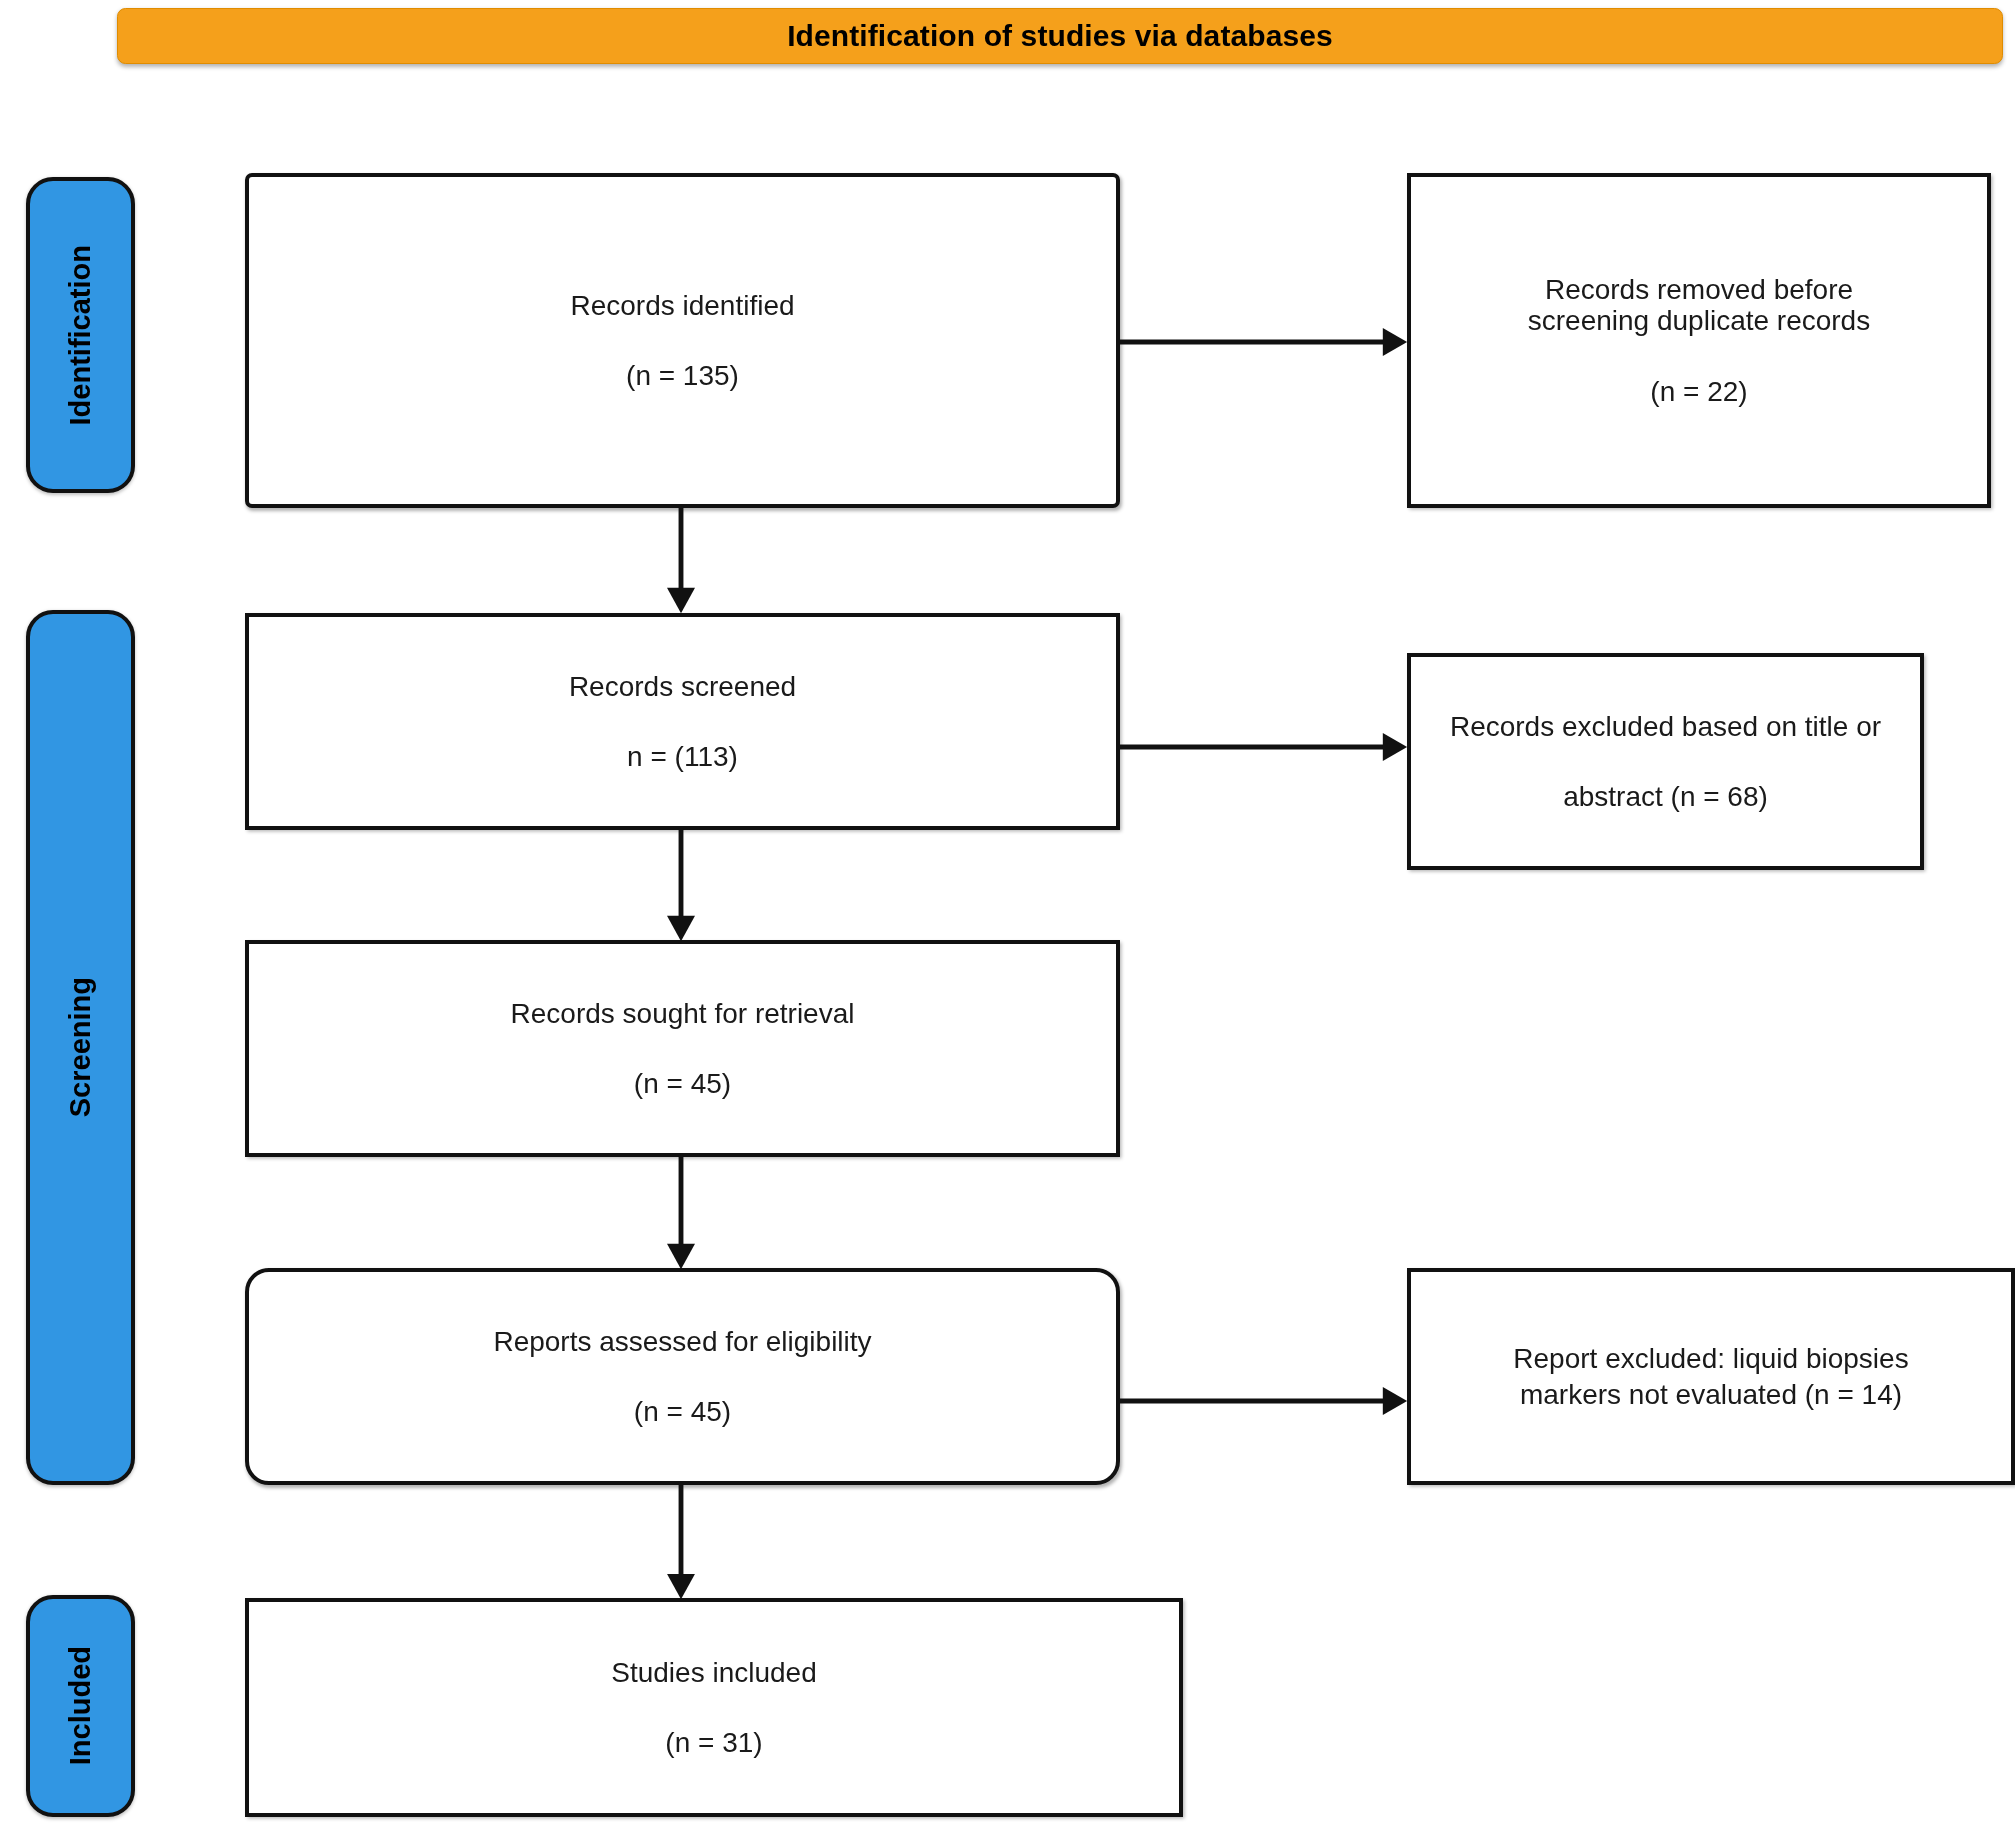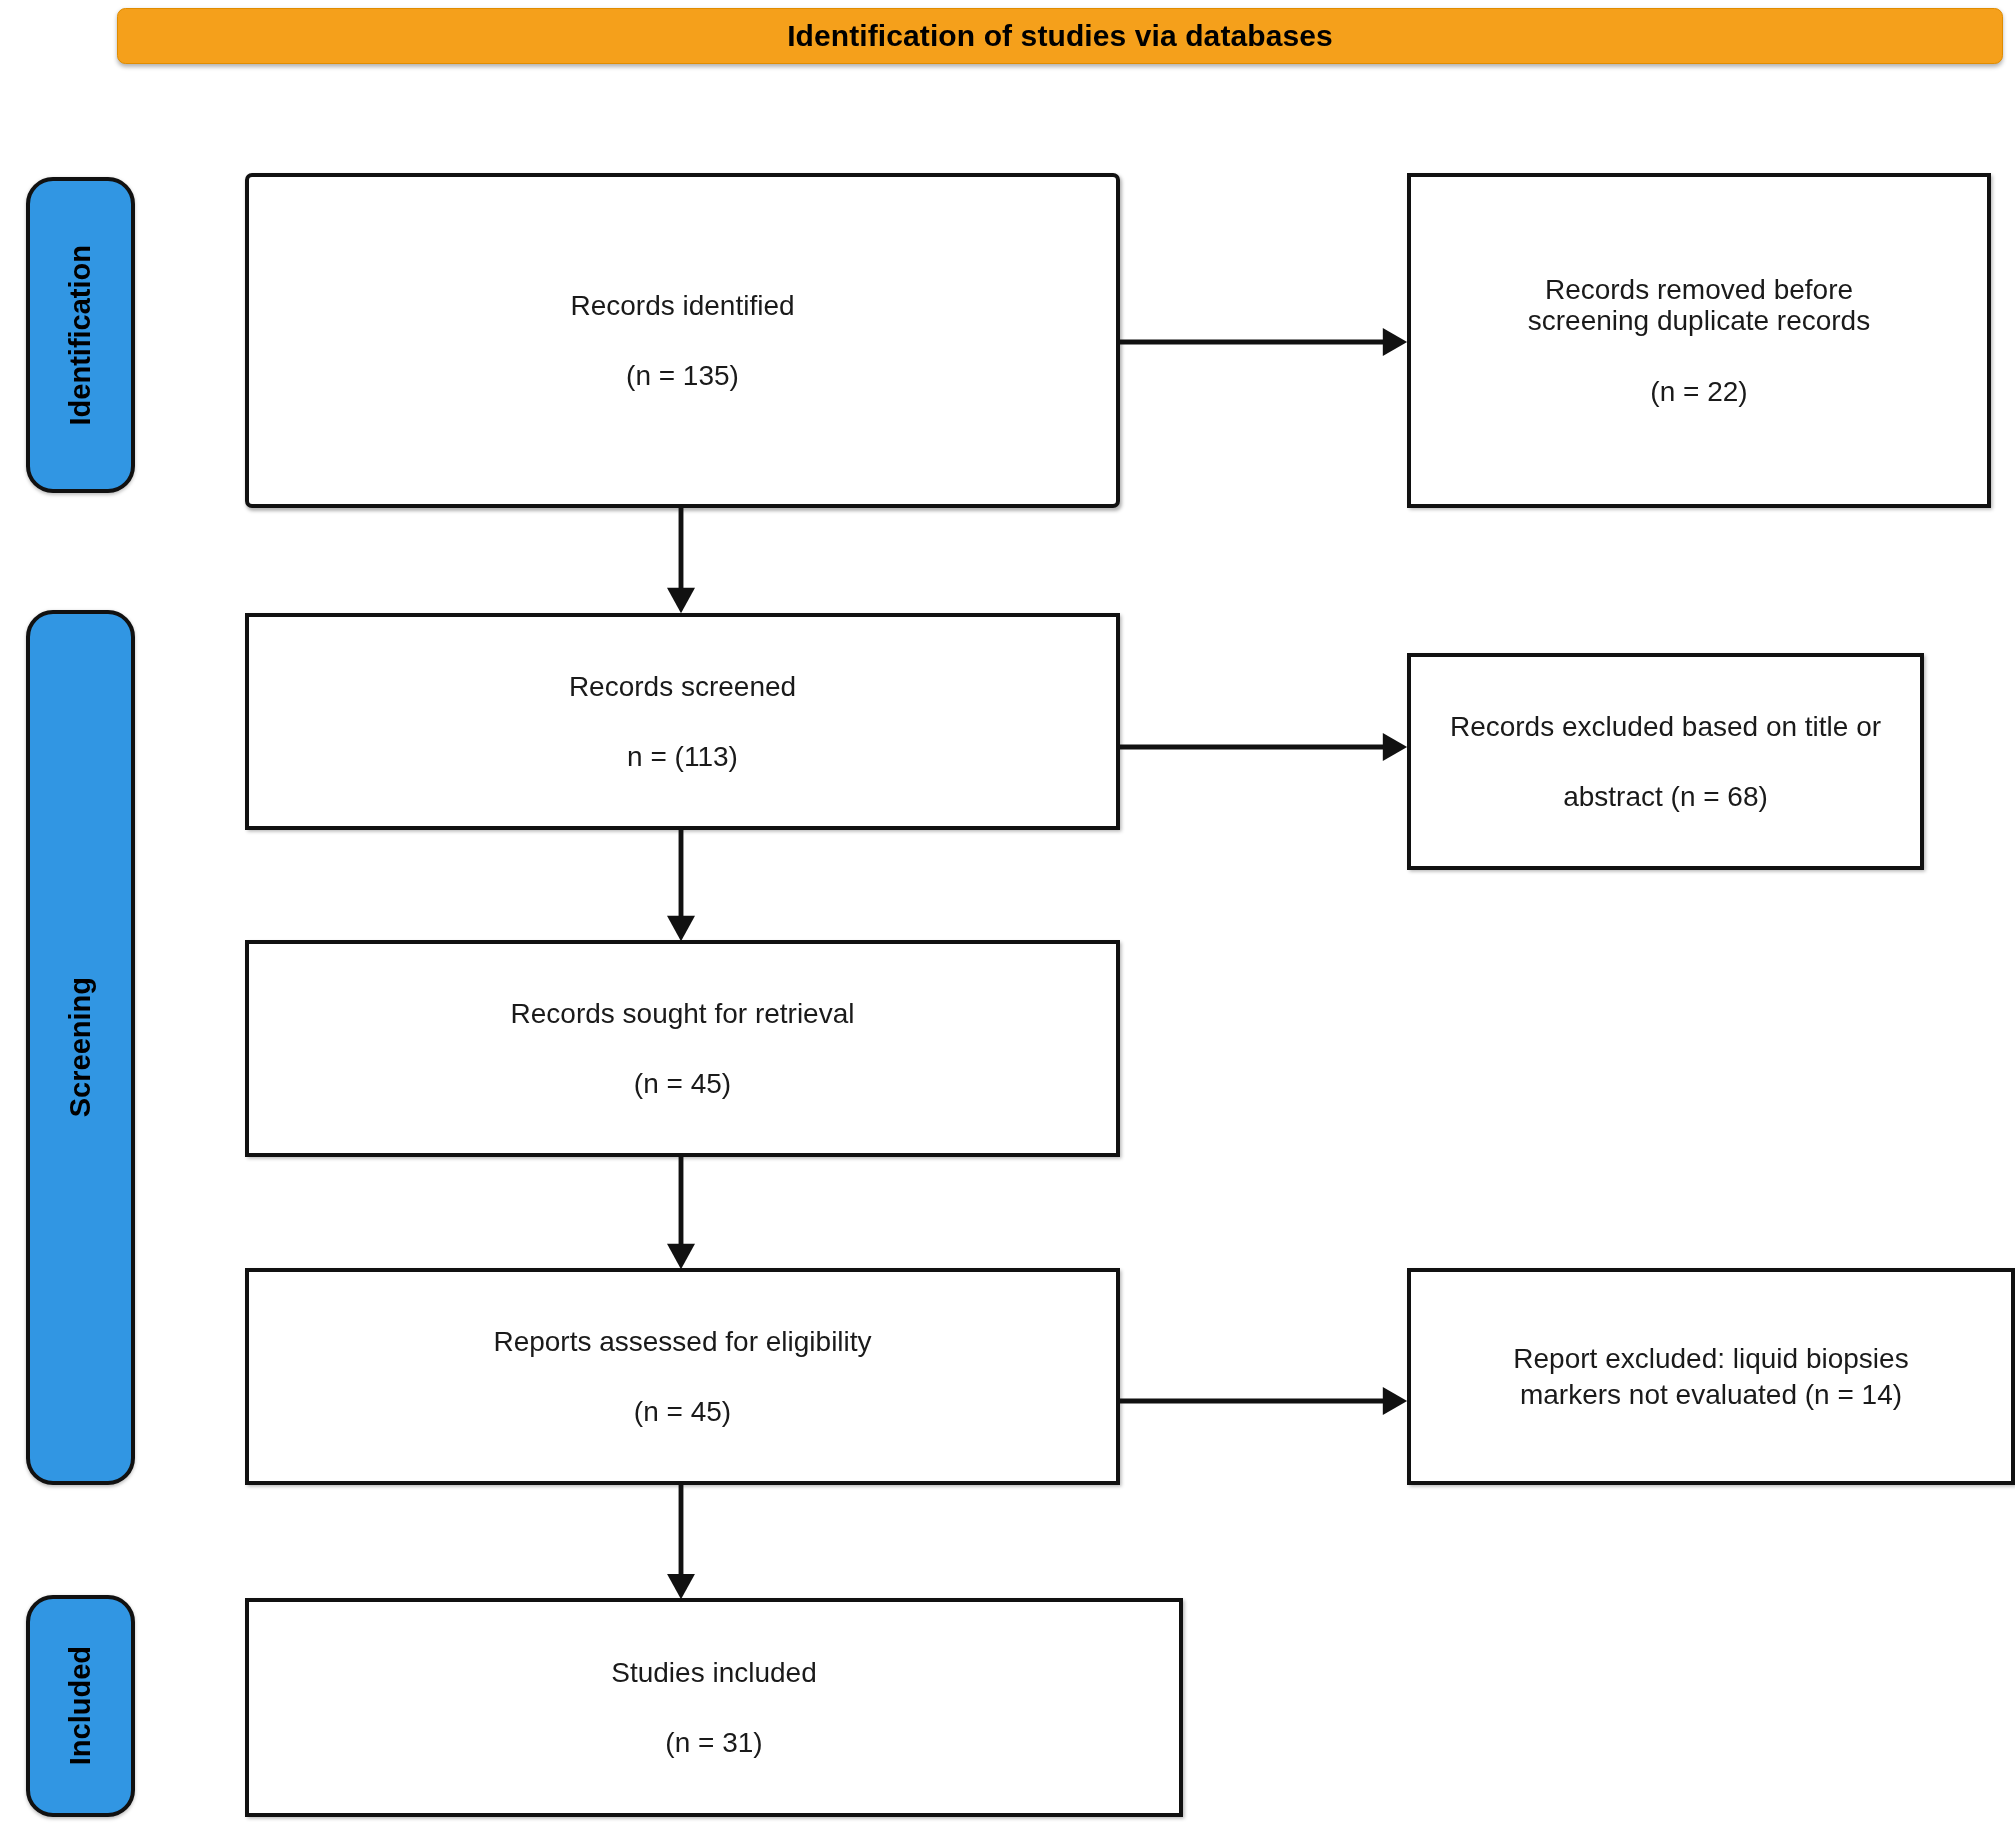--- a/index.html
+++ b/index.html
@@ -93,21 +93,21 @@
   #box-identified {
     left: 245px;  top: 173px;  width: 875px; height: 335px; border-radius: 7px;
   }
   #box-screened {
     left: 245px;  top: 613px; width: 875px; height: 217px;
   }
   #box-sought {
     left: 245px;  top: 940px; width: 875px; height: 217px;
   }
   #box-assessed {
-    left: 245px;  top: 1268px; width: 875px; height: 217px;
+    left: 245px;  top: 1268px; width: 875px; height: 217px; border-radius: 24px;
   }
   #box-included {
     left: 245px;  top: 1598px; width: 938px; height: 219px;
   }
 
   
   #box-removed {
     left: 1407px; top: 173px;  width: 584px; height: 335px;
     padding: 0 44px;
   }

